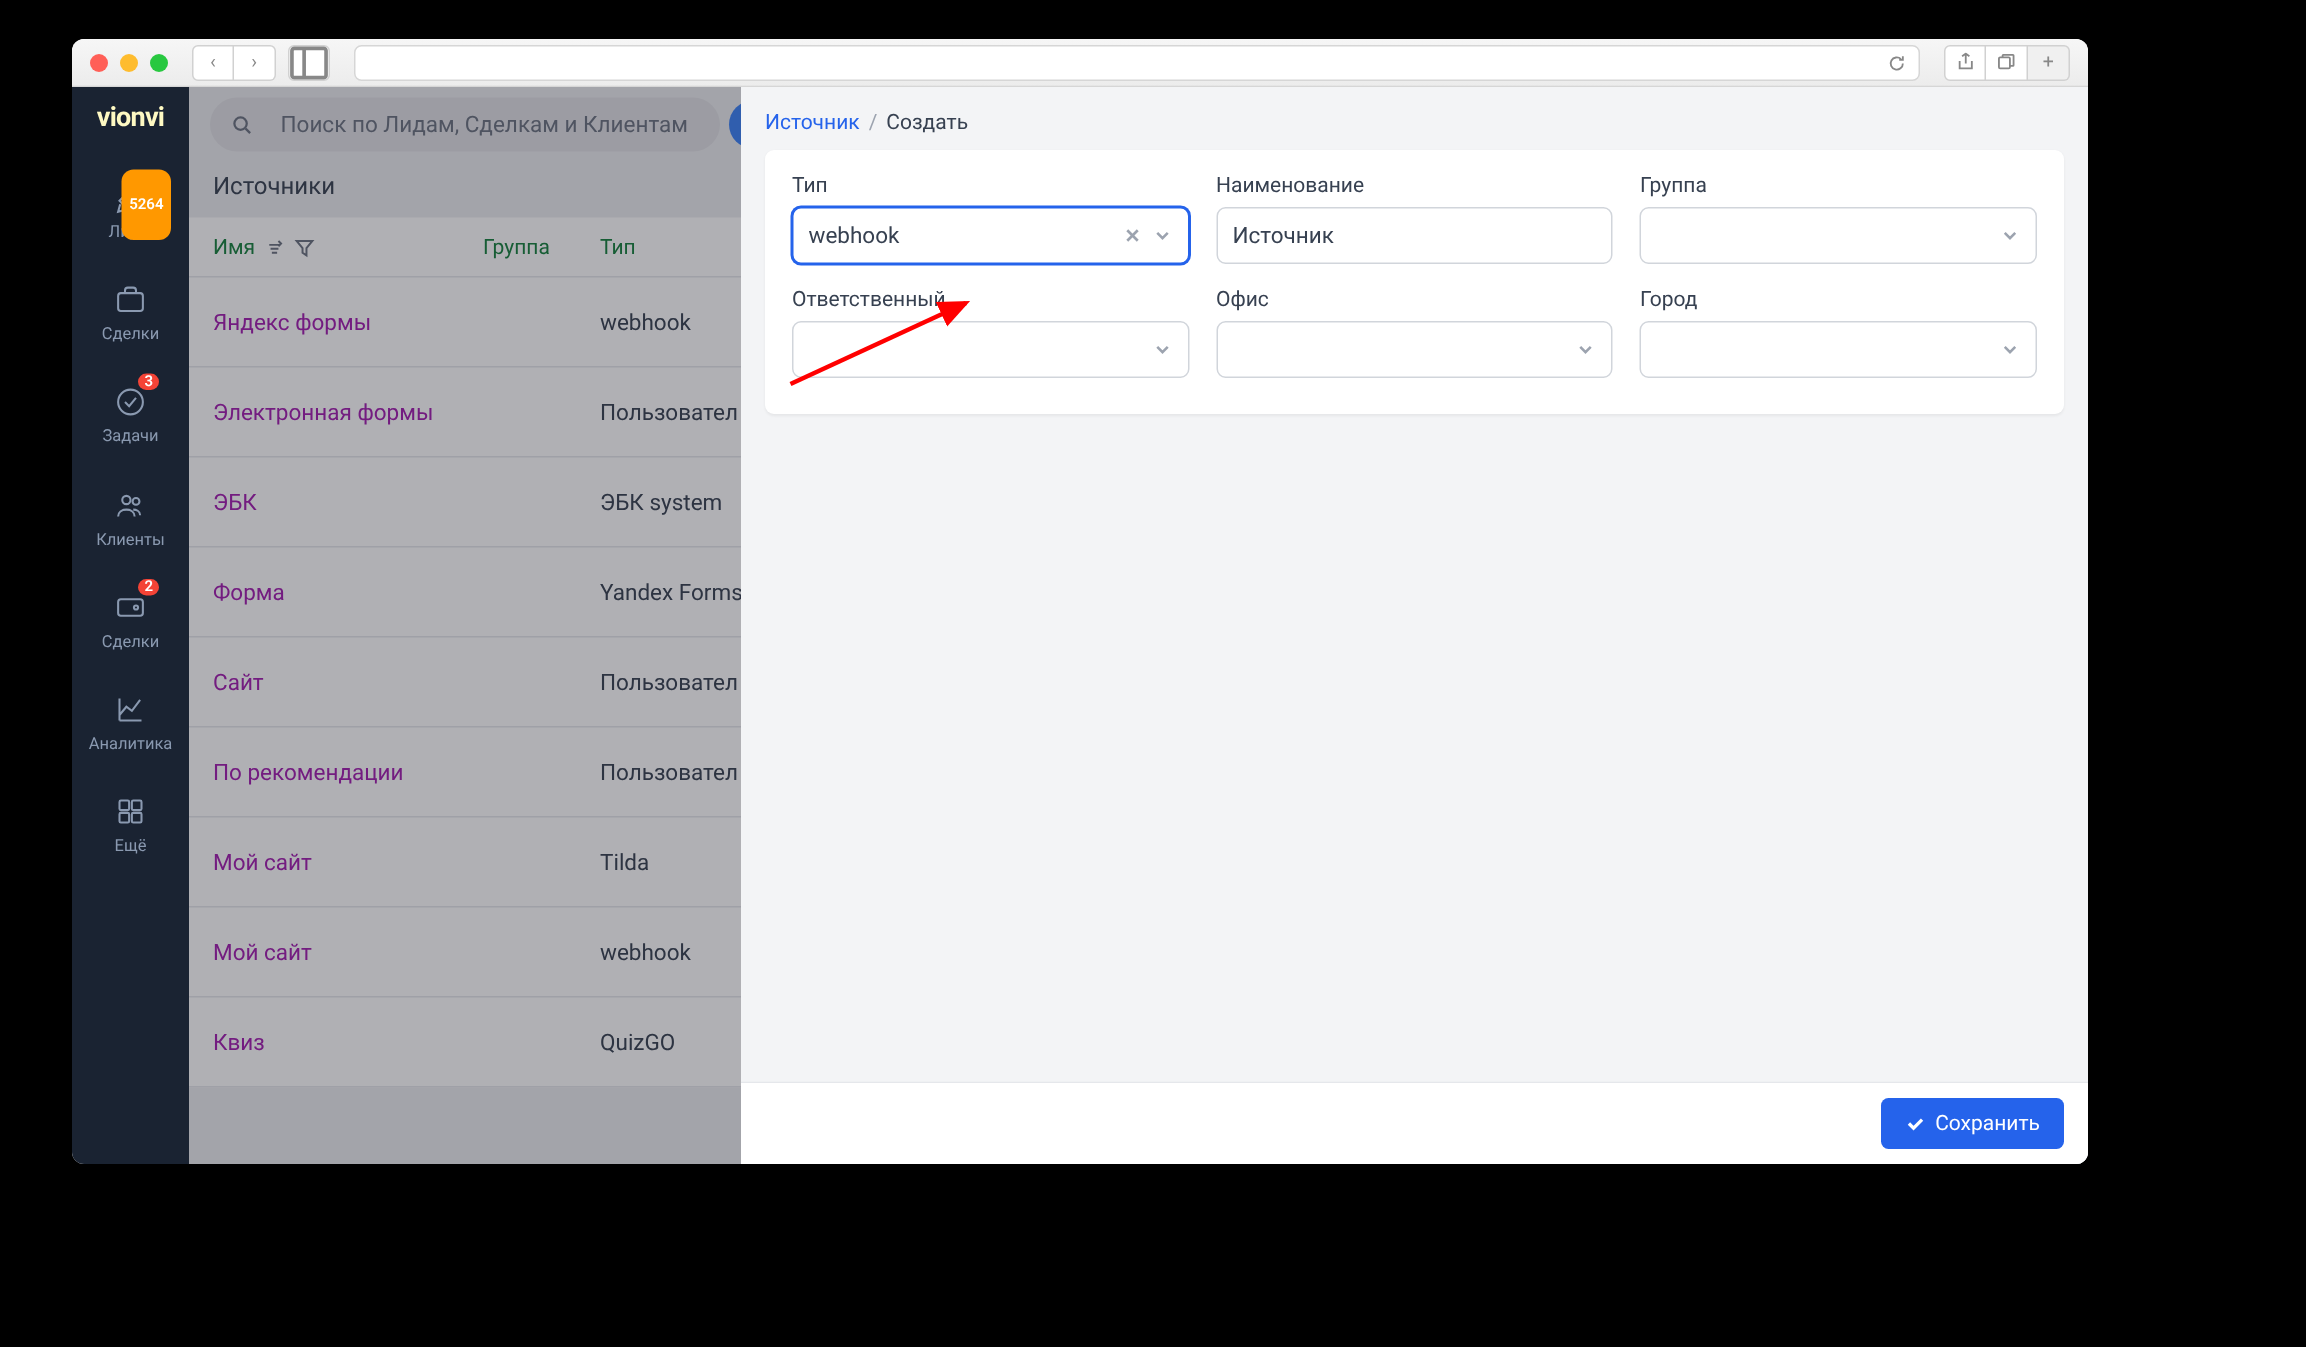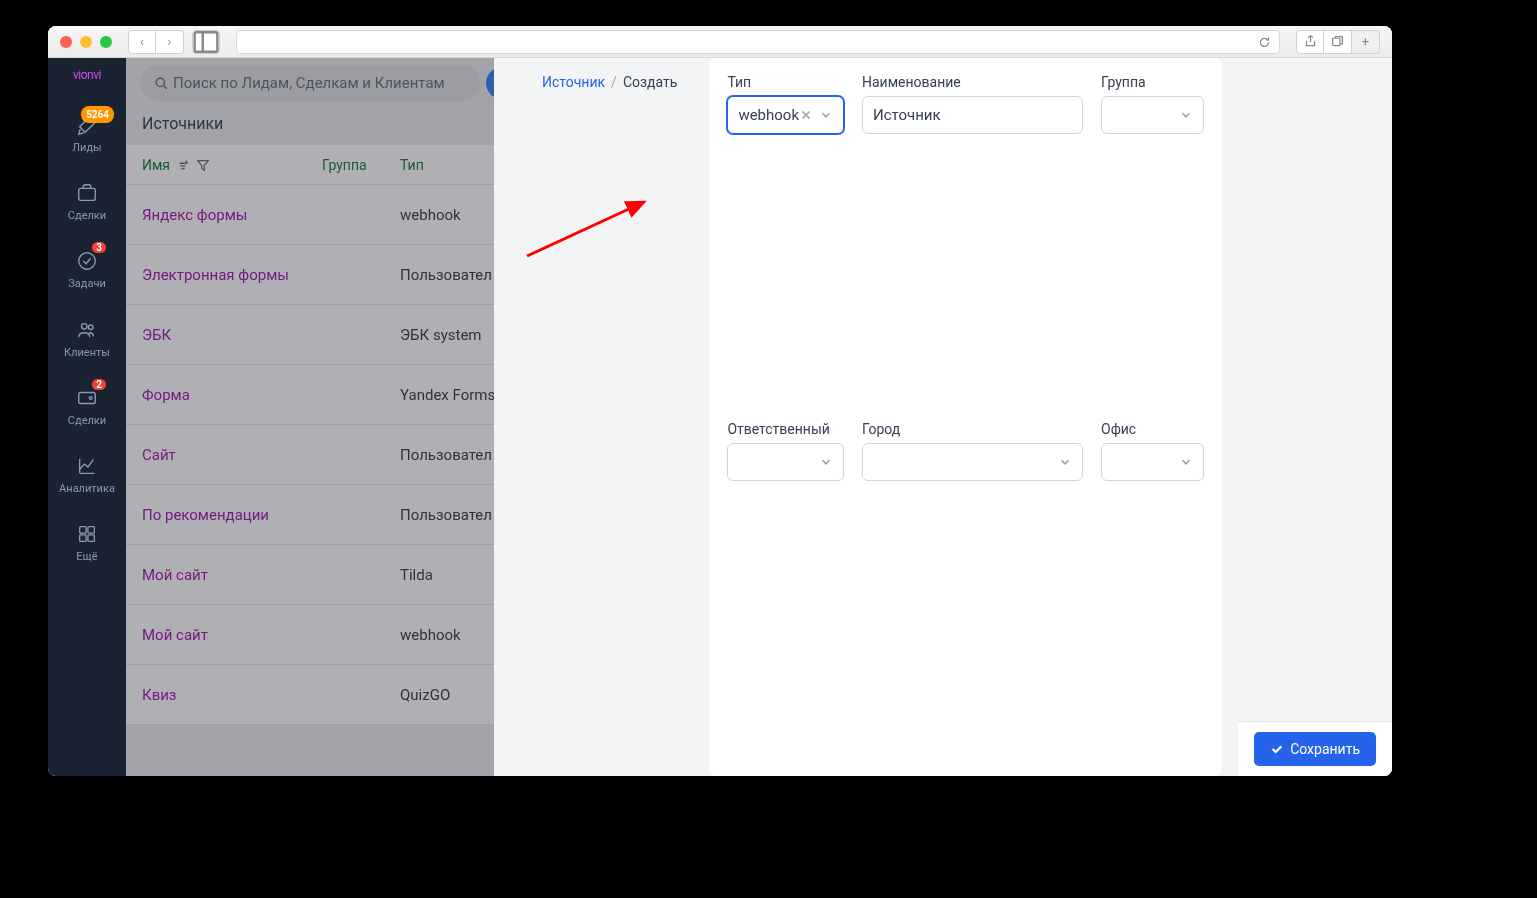--- a/index.html
+++ b/index.html
@@ -21,30 +21,30 @@
     .addr svg { width: 13px; height: 13px; }
     .tb-right { display: flex; gap: 0; }
     .tb-right .nav-btn { border-left: none; }
     .tb-right .nav-btn:first-child { border-left: 1px solid #d1d1d1; border-top-right-radius: 0; border-bottom-right-radius: 0; }
     .tb-right .nav-btn:nth-child(2) { border-radius: 0; }
     .tb-right .nav-btn:last-child { border-top-left-radius: 0; border-bottom-left-radius: 0; background: #f0f0f0; }
 
     
     .app { position: absolute; top: 32px; left: 0; right: 0; bottom: 0; display: flex; overflow: hidden; }
     .sidebar { width: 78px; background: #1a2332; color: #cbd5e1; display: flex; flex-direction: column; align-items: center; padding-top: 10px; }
-    .brand { font-size: 12px; font-weight: 400; color: #d946ef; letter-spacing: -0.5px; margin-bottom: 18px; }
+    .brand { font-size: 18px; font-weight: 700; color: #fef9c3; letter-spacing: -0.5px; margin-bottom: 18px; }
     .sb-item { width: 100%; display: flex; flex-direction: column; align-items: center; gap: 5px; padding: 14px 0; position: relative; cursor: pointer; }
     .sb-item svg { width: 22px; height: 22px; stroke: #8a99b0; fill: none; stroke-width: 1.5; }
     .sb-item span { font-size: 11px; color: #8a99b0; text-align: center; line-height: 1.2; }
-    .badge { position: absolute; top: 6px; right: 12px; background: #ff9800; color: #fff; font-size: 10px; font-weight: 600; padding: 3px 5px; border-radius: 8px; }
+    .badge { position: absolute; top: 6px; right: 12px; background: #ff9800; color: #fff; font-size: 10px; font-weight: 600; padding: 18px 5px; border-radius: 8px; }
     .badge-red { background: #f44336; right: 20px; padding: 0 4px; }
 
     .main { flex: 1; background: #ecedf0; position: relative; overflow: hidden; }
     .topbar { height: 50px; display: flex; align-items: center; padding: 0 14px; gap: 10px; }
-    .search { flex: 0 0 340px; height: 36px; background: #e0e1e5; border-radius: 18px; display: flex; align-items: center; padding: 0 14px; color: #6b7280; gap: 4px; font-size: 15px; }
+    .search { flex: 0 0 340px; height: 36px; background: #e0e1e5; border-radius: 18px; display: flex; align-items: center; padding: 0 14px; color: #6b7280; gap: 18px; font-size: 15px; }
     .search svg { width: 15px; height: 15px; stroke: #6b7280; fill: none; stroke-width: 2; }
     .close-btn { width: 32px; height: 32px; border-radius: 50%; background: #3b82f6; display: flex; align-items: center; justify-content: center; color: #fff; font-size: 14px; cursor: pointer; margin-left: -4px; }
     .close-btn svg { width: 14px; height: 14px; stroke: #fff; stroke-width: 2.5; }
 
     .page-title { font-size: 16px; color: #374151; padding: 6px 16px 12px; }
     .table { background: #fff; margin: 0; }
     .thead, .trow { display: flex; padding: 0 16px; border-bottom: 1px solid #e5e7eb; }
     .thead { height: 40px; align-items: center; }
     .trow { height: 60px; align-items: center; }
     .col-name { width: 180px; display: flex; align-items: center; gap: 6px; }
@@ -52,21 +52,21 @@
     .col-type { flex: 1; }
     .th { font-size: 14px; color: #15803d; }
     .th svg { width: 14px; height: 14px; stroke: #6b7280; fill: none; stroke-width: 1.5; }
     .cell-name { color: #a21caf; font-size: 15px; cursor: pointer; }
     .cell-type { color: #374151; font-size: 15px; }
 
     
     .dim { position: absolute; inset: 0; background: rgba(30,30,40,0.35); }
 
     
-    .panel { position: absolute; right: 0; top: 0; bottom: 0; width: 898px; background: #f3f4f6; display: flex; flex-direction: row; padding-left: 32px; }
+    .panel { position: absolute; right: 0; top: 0; bottom: 0; width: 898px; background: #f3f4f6; display: flex; flex-direction: column; }
     .crumb { padding: 16px 16px 10px; font-size: 14px; display: flex; gap: 6px; }
     .crumb a { color: #2563eb; text-decoration: none; cursor: pointer; }
     .crumb .sep { color: #9ca3af; }
     .crumb .current { color: #374151; }
     .card { background: #fff; margin: 0 16px; border-radius: 6px; padding: 16px 18px 24px; display: grid; grid-template-columns: repeat(3, 1fr); gap: 16px 18px; box-shadow: 0 1px 2px rgba(0,0,0,0.06); }
     .field { display: flex; flex-direction: column; gap: 6px; }
     .label { font-size: 14px; color: #374151; }
     .input, .select { height: 38px; border: 1px solid #d1d5db; border-radius: 6px; padding: 0 10px; font-size: 15px; color: #374151; display: flex; align-items: center; justify-content: space-between; background: #fff; cursor: pointer; }
     .select.focused { border-color: #2563eb; box-shadow: 0 0 0 1px #2563eb; }
     .select-icons { display: flex; gap: 6px; align-items: center; }
@@ -326,32 +326,32 @@
             <div class="select">
               <span></span>
               <div class="select-icons">
                   <svg viewBox="0 0 16 16">
                     <path d="M4 6l4 4 4-4"></path>
                   </svg>
                 </div>
             </div>
           </div>
           <div class="field">
-            <div class="label">Город</div>
+            <div class="label">Офис</div>
             <div class="select">
               <span></span>
               <div class="select-icons">
                   <svg viewBox="0 0 16 16">
                     <path d="M4 6l4 4 4-4"></path>
                   </svg>
                 </div>
             </div>
           </div>
           <div class="field">
-            <div class="label">Офис</div>
+            <div class="label">Город</div>
             <div class="select">
               <span></span>
               <div class="select-icons">
                   <svg viewBox="0 0 16 16">
                     <path d="M4 6l4 4 4-4"></path>
                   </svg>
                 </div>
             </div>
           </div>
         </div>

